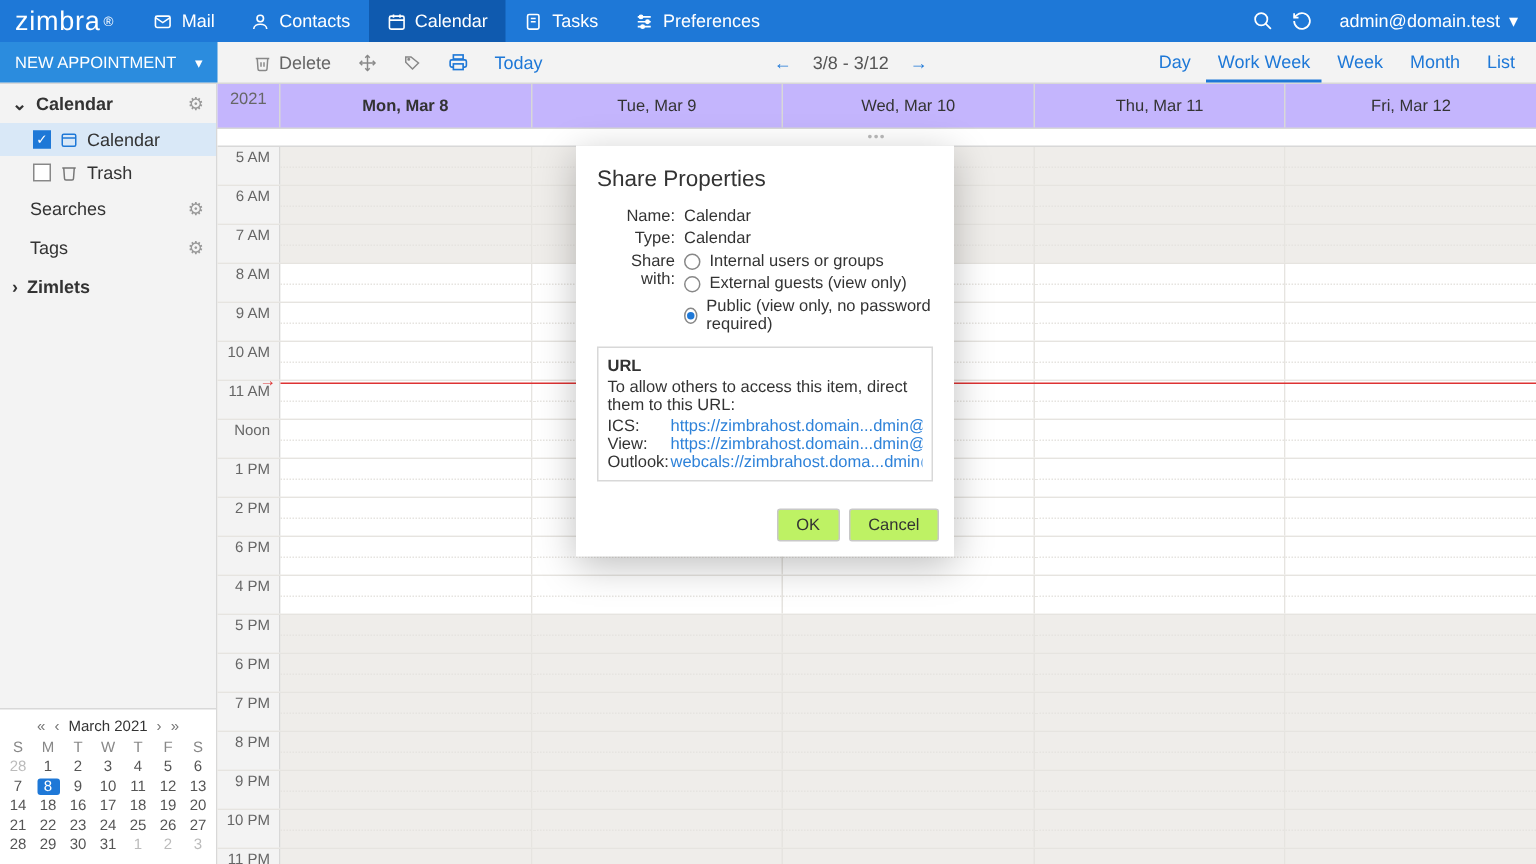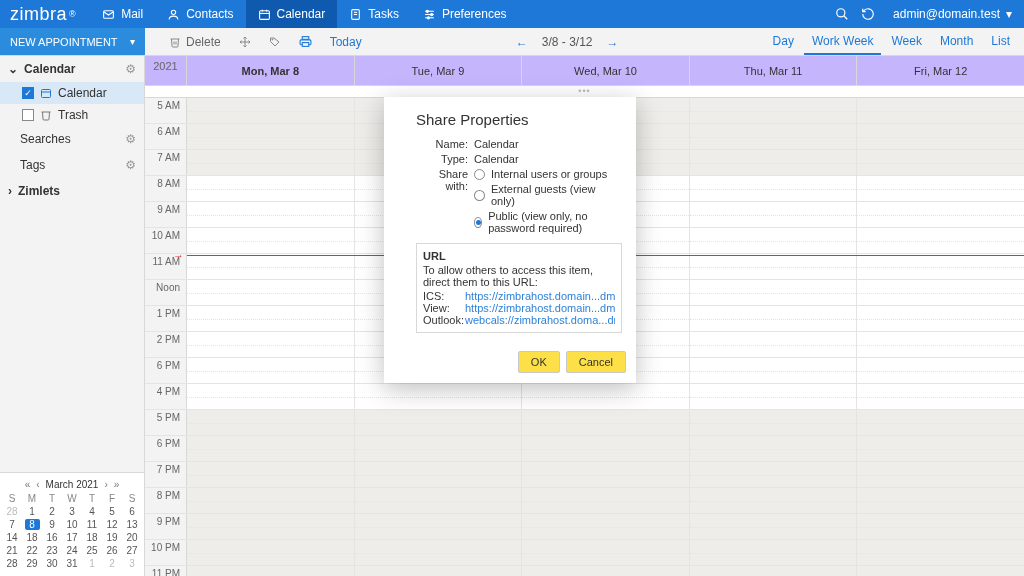--- a/index.html
+++ b/index.html
@@ -84,35 +84,35 @@
   .hourlbl{width:42px;text-align:right;padding:2px 6px 0 0;font-size:10px;color:#666;background:var(--panel);border-right:1px solid var(--border);}
   .hcell{flex:1;border-right:1px solid #e6e4e0;position:relative;background:var(--grid-bg);}
   .hcell.work{background:var(--grid-white);}
   .hcell:last-child{border-right:none;}
   .hourrow .hcell::after{content:"";position:absolute;left:0;right:0;top:50%;border-top:1px dotted #e6e4e0;}
   .nowline{position:absolute;left:42px;right:0;height:0;border-top:1px solid #d33;}
   .nowline::before{content:"→";position:absolute;left:-14px;top:-8px;color:#d33;font-size:11px;}
 
   
   .dialog{position:absolute;left:384px;top:97px;width:252px;background:#fff;box-shadow:0 6px 24px rgba(0,0,0,.25);font-size:11px;color:#333;}
-  .dlg-pad{padding:14px 14px 10px 32px;}
+  .dlg-pad{padding:14px 14px 10px 14px;}
   .dlg-title{font-size:15px;margin-bottom:10px;}
   .frow{display:flex;margin-bottom:3px;}
   .frow .k{width:58px;text-align:right;padding-right:6px;color:#333;}
   .frow .v{flex:1;}
   .radio{display:flex;align-items:center;gap:6px;margin-bottom:3px;cursor:pointer;}
   .rdot{width:11px;height:11px;border:1px solid #888;border-radius:50%;display:inline-flex;align-items:center;justify-content:center;}
   .rdot.on::after{content:"";width:5px;height:5px;border-radius:50%;background:var(--blue);}
   .urlbox{border:1px solid var(--border);padding:6px;margin-top:6px;}
   .urlbox .uh{font-weight:bold;margin-bottom:2px;}
   .urlbox a{color:var(--link);text-decoration:none;}
   .urlrow{display:flex;gap:4px;white-space:nowrap;overflow:hidden;}
   .urlrow .uk{min-width:38px;}
   .dlg-btns{display:flex;justify-content:flex-end;gap:6px;padding:8px 10px 10px 0;}
-  .btn{border:1px solid #c8c8c8;background:#fde047;padding:4px 12px;border-radius:2px;cursor:pointer;font-size:11px;}
+  .btn{border:1px solid #c8c8c8;background:#bef264;padding:4px 12px;border-radius:2px;cursor:pointer;font-size:11px;}
 
   svg{display:block;}
 </style>
 </head>
 <body>
 
 <div class="banner">
   <div class="logo">
       <span>zimbra</span>
       <sup>®</sup>

